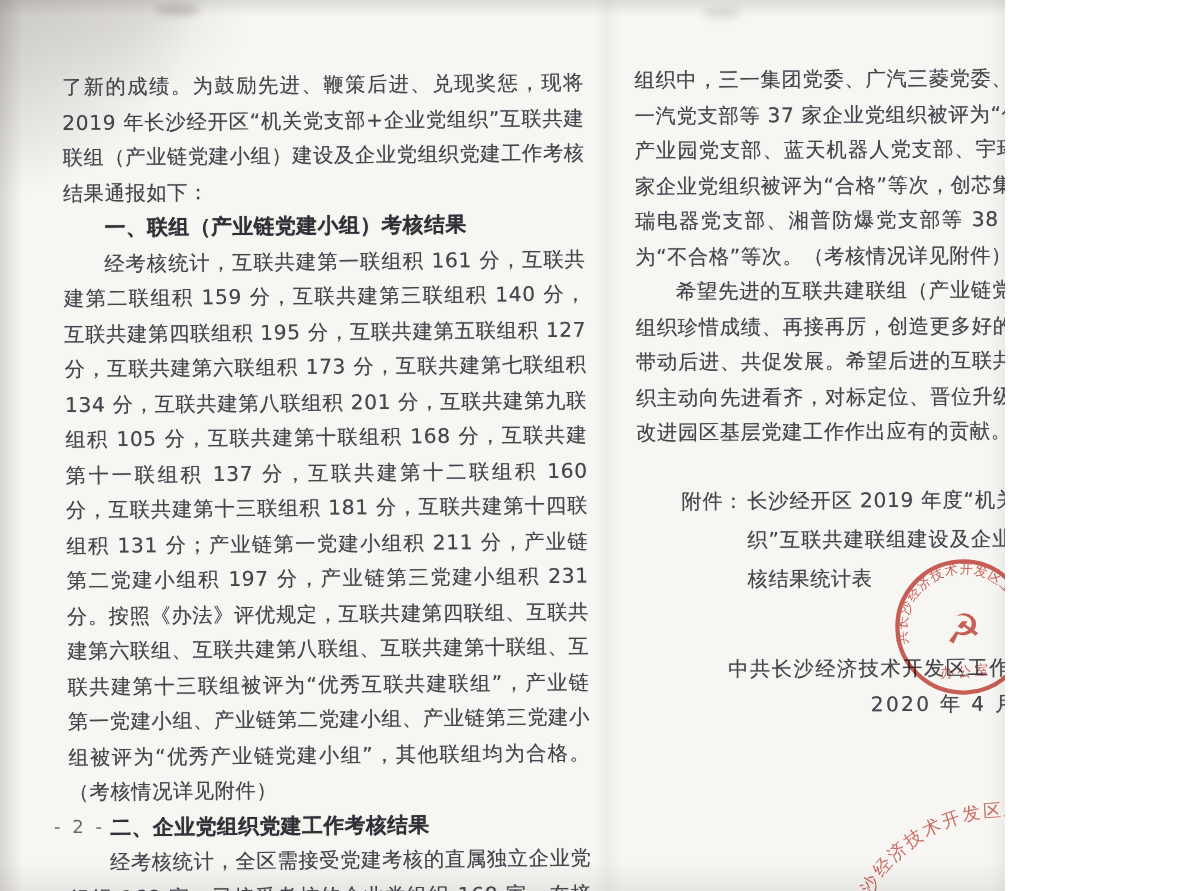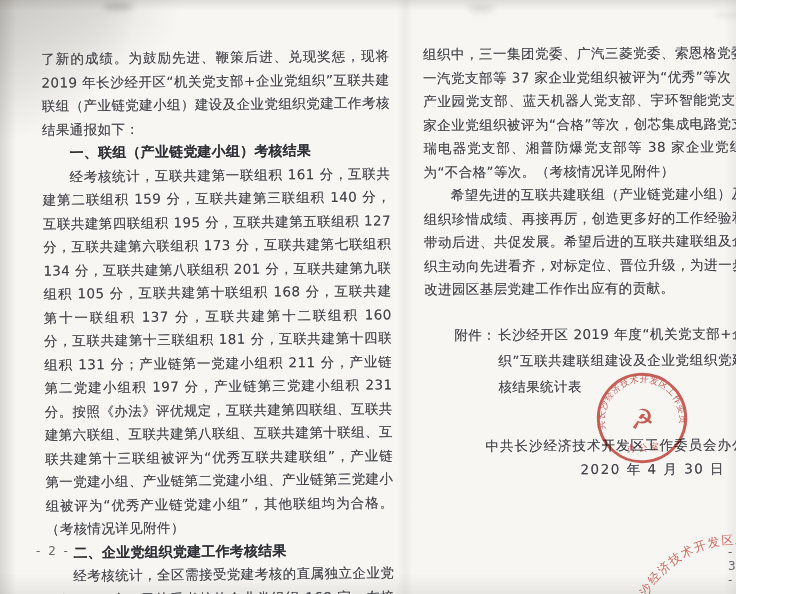--- a/index.html
+++ b/index.html
@@ -1,21 +1,21 @@
 <!DOCTYPE html>
 <html><head>
 <meta charset="utf-8">
 <style>
   html, body { margin: 0; padding: 0; }
   body {
     width: 802px; height: 594px;
     font-family: "DejaVu Sans", "Liberation Sans", sans-serif;
   }
   #root {
-    position: relative; width: 736px; height: 594px; overflow: hidden;
+    position: relative; width: 670px; height: 594px; overflow: hidden;
     background:
       radial-gradient(circle at -2% -2%, rgba(110,106,100,.40), rgba(110,106,100,0) 16%),
       radial-gradient(circle at 14% 0%, rgba(130,126,120,.16), rgba(130,126,120,0) 9%),
       linear-gradient(90deg, rgba(128,124,118,.26), rgba(128,124,118,0) 2.2%),
       linear-gradient(270deg, rgba(140,136,130,.10), rgba(140,136,130,0) 1.6%),
       linear-gradient(0deg, rgba(140,136,130,.14), rgba(140,136,130,0) 3.5%),
       linear-gradient(180deg, rgba(120,116,110,.20), rgba(120,116,110,0) 1.8%),
       #f7f6f3;
   }
   .fold {
@@ -34,21 +34,21 @@
   .heading {
     margin: 0; text-indent: 2em; font-weight: bold;
     font-size: 13.8px; line-height: 23.5px; letter-spacing: 0.4px;
     color: #2f3137; text-shadow: 0 0 0.6px rgba(45,47,55,.65);
   }
   .attachment {
     display: flex; margin: 20px 0 0 30px; align-items: flex-start;
     font-size: 13.5px; line-height: 26px; letter-spacing: 0.4px;
     color: #45464c; text-shadow: 0 0 0.5px rgba(70,70,82,.55);
   }
-  .att-label { flex: 0 0 auto; white-space: nowrap; }
+  .att-label { flex: 0 0 auto; white-space: nowrap; font-family: Liberation Serif, serif; }
   .att-text  { flex: 1 1 auto; text-align: justify; padding-left: 2px; }
   .signature {
     margin: 38px 0 0 0; padding-right: 28px; text-align: right;
     font-size: 13.5px; letter-spacing: 1px; color: #45464c;
     text-shadow: 0 0 0.5px rgba(70,70,82,.55);
   }
   .date {
     margin: 6px 0 0 0; padding-right: 64px; text-align: right;
     font-size: 13.5px; letter-spacing: 1.5px; color: #45464c;
     text-shadow: 0 0 0.5px rgba(70,70,82,.55);

